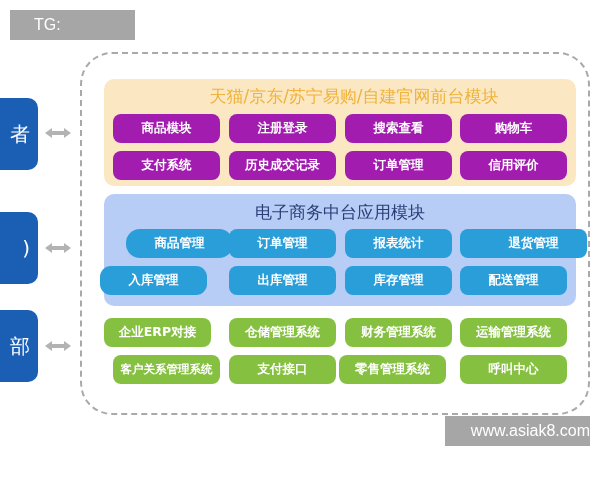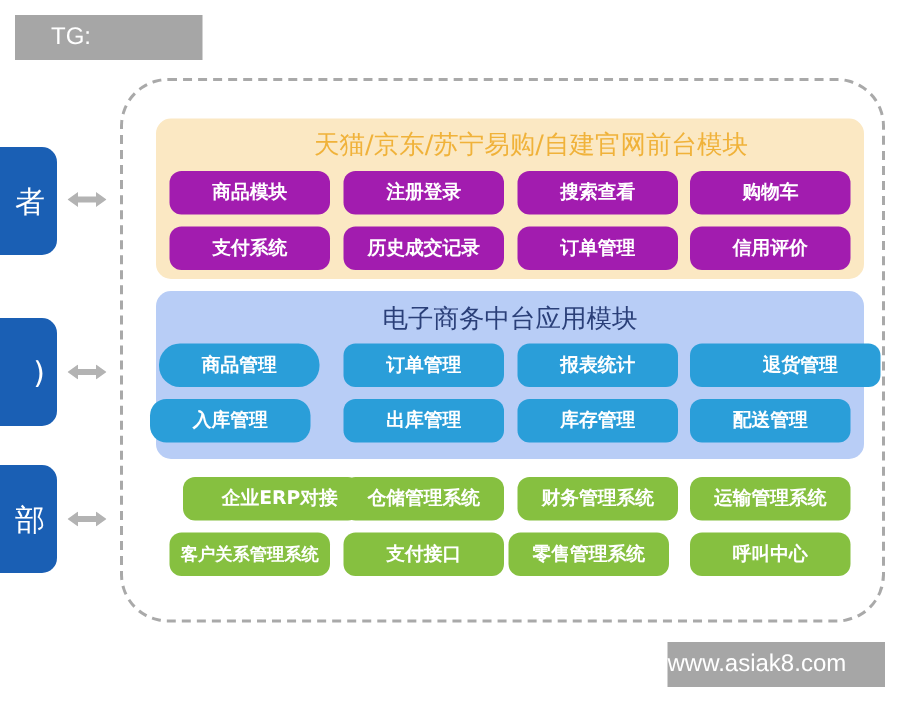--- a/index.html
+++ b/index.html
@@ -1,19 +1,19 @@
 <!DOCTYPE html>
 <html><head>
 <meta charset="utf-8">
 <style>
   html,body{margin:0;padding:0;}
   body{width:600px;height:480px;position:relative;overflow:hidden;background:#ffffff;font-family:"DejaVu Sans","Liberation Sans",sans-serif;}
   .wm{position:absolute;background:#a6a6a6;color:#fff;font-family:"Liberation Sans",sans-serif;}
   .wm-top{left:10px;top:10px;width:125px;height:30px;line-height:30px;font-size:16px;padding-left:24px;box-sizing:border-box;}
-  .wm-bot{left:445px;top:428px;width:145px;height:30px;line-height:30px;font-size:16px;text-align:left;}
+  .wm-bot{left:445px;top:416px;width:145px;height:30px;line-height:30px;font-size:16px;text-align:right;}
   .frame{position:absolute;left:80px;top:52px;width:510px;height:363px;border:2px dashed #a9a9a9;border-radius:32px;box-sizing:border-box;}
   .side{position:absolute;left:-12px;width:50px;height:72px;background:#1a5fb4;border-radius:10px;color:#fff;font-size:20px;display:flex;align-items:center;justify-content:flex-end;padding-right:8px;box-sizing:border-box;}
   .arrow{position:absolute;left:45px;width:26px;height:10px;}
   .panel{position:absolute;left:104px;width:472px;border-radius:10px;}
   .panel-yellow{top:79px;height:107px;background:#fbe8c3;}
   .panel-blue{top:194px;height:112px;background:#b8cdf6;}
   .ptitle{position:absolute;left:0;right:0;text-align:center;font-size:17px;}
   .panel-yellow .ptitle{top:6px;color:#f0b23a;padding-left:28px;}
   .panel-blue .ptitle{top:7px;color:#2a3f78;}
   .btn{position:absolute;width:107px;height:29px;border-radius:8px;color:#fff;font-size:12.5px;display:flex;align-items:center;justify-content:center;white-space:nowrap;font-weight:bold;}
@@ -56,30 +56,30 @@
 <div class="btn btn-y" style="left:345px;top:114px;">搜索查看</div>
 <div class="btn btn-y" style="left:460px;top:114px;">购物车</div>
 <div class="btn btn-y" style="left:113px;top:151px;">支付系统</div>
 <div class="btn btn-y" style="left:229px;top:151px;">历史成交记录</div>
 <div class="btn btn-y" style="left:345px;top:151px;">订单管理</div>
 <div class="btn btn-y" style="left:460px;top:151px;">信用评价</div>
 
 <div class="panel panel-blue">
   <div class="ptitle">电子商务中台应用模块</div>
 </div>
-<div class="btn btn-b" style="left:106px;top:229px;border-radius:14px;">商品管理</div>
+<div class="btn btn-b" style="left:126px;top:229px;border-radius:14px;">商品管理</div>
 <div class="btn btn-b" style="left:229px;top:229px;">订单管理</div>
 <div class="btn btn-b" style="left:345px;top:229px;">报表统计</div>
 <div class="btn btn-b" style="left:460px;top:229px;padding-left:20px;">退货管理</div>
 <div class="btn btn-b" style="left:100px;top:266px;border-radius:11px;">入库管理</div>
 <div class="btn btn-b" style="left:229px;top:266px;">出库管理</div>
 <div class="btn btn-b" style="left:345px;top:266px;">库存管理</div>
 <div class="btn btn-b" style="left:460px;top:266px;">配送管理</div>
 
-<div class="btn btn-g" style="left:122px;top:318px;padding-left:11px;">企业ERP对接</div>
+<div class="btn btn-g" style="left:104px;top:318px;">企业ERP对接</div>
 <div class="btn btn-g" style="left:229px;top:318px;">仓储管理系统</div>
 <div class="btn btn-g" style="left:345px;top:318px;">财务管理系统</div>
 <div class="btn btn-g" style="left:460px;top:318px;">运输管理系统</div>
 <div class="btn btn-g" style="left:113px;top:355px;font-size:11.5px;">客户关系管理系统</div>
 <div class="btn btn-g" style="left:229px;top:355px;">支付接口</div>
 <div class="btn btn-g" style="left:339px;top:355px;">零售管理系统</div>
 <div class="btn btn-g" style="left:460px;top:355px;">呼叫中心</div>
 
 <div class="wm wm-bot">www.asiak8.com</div>
 

